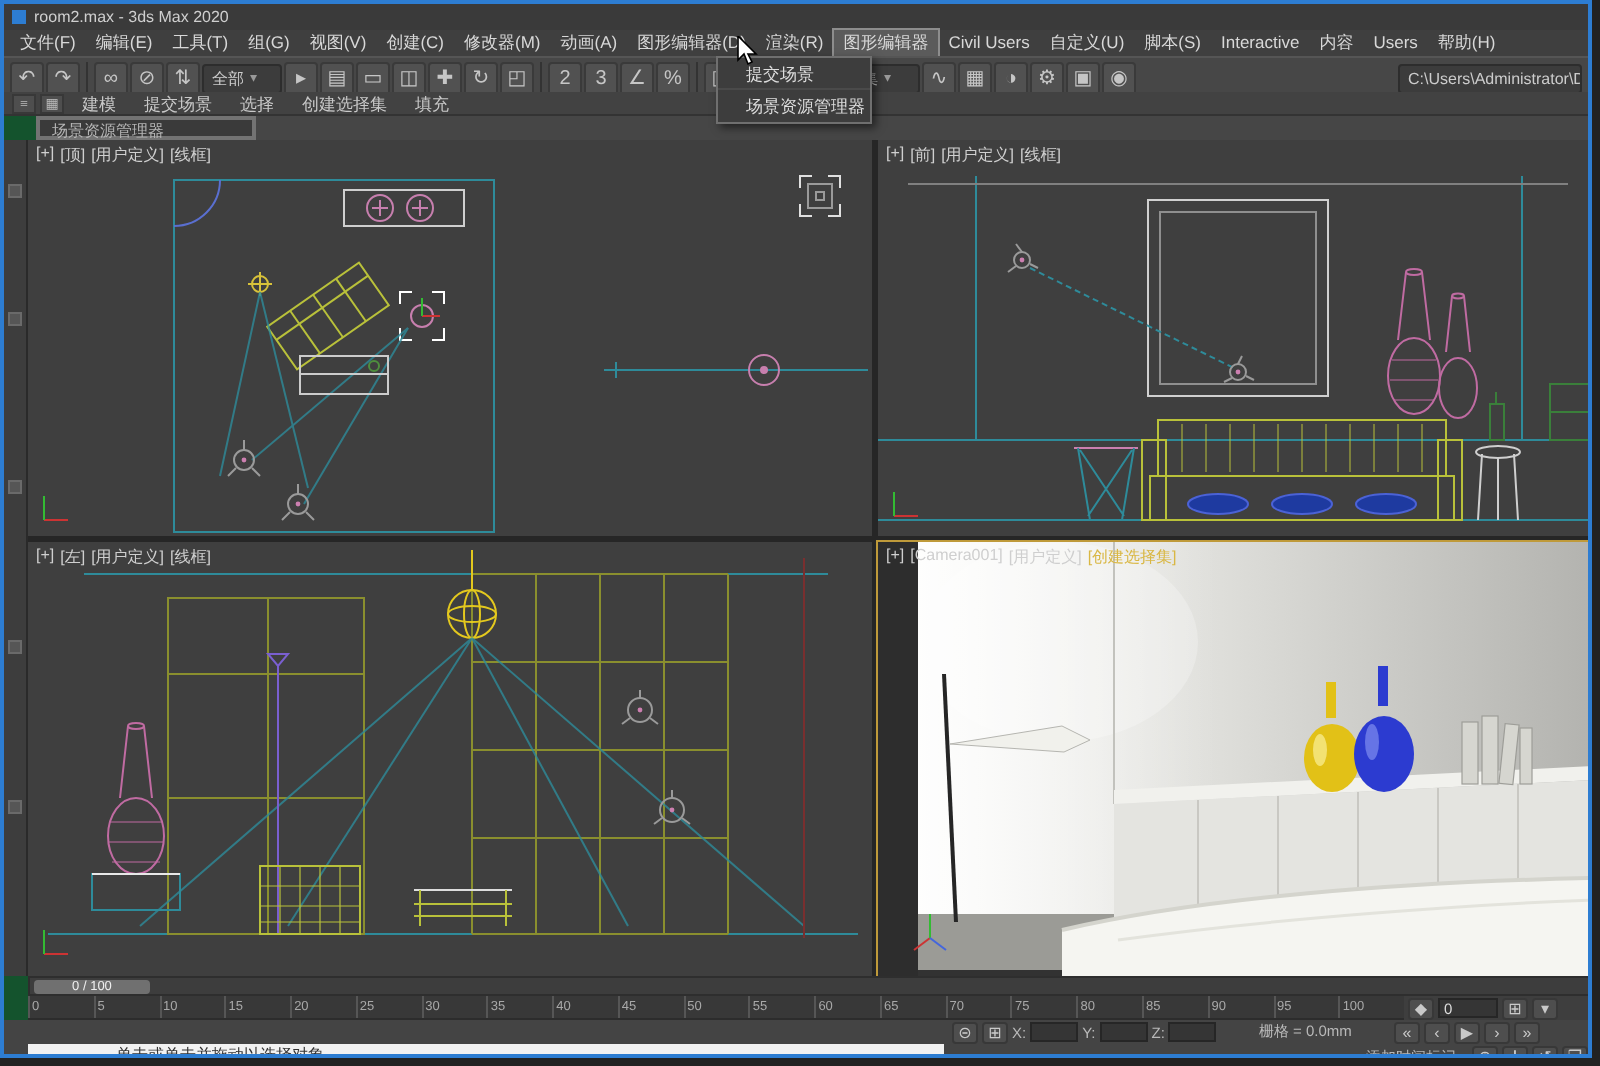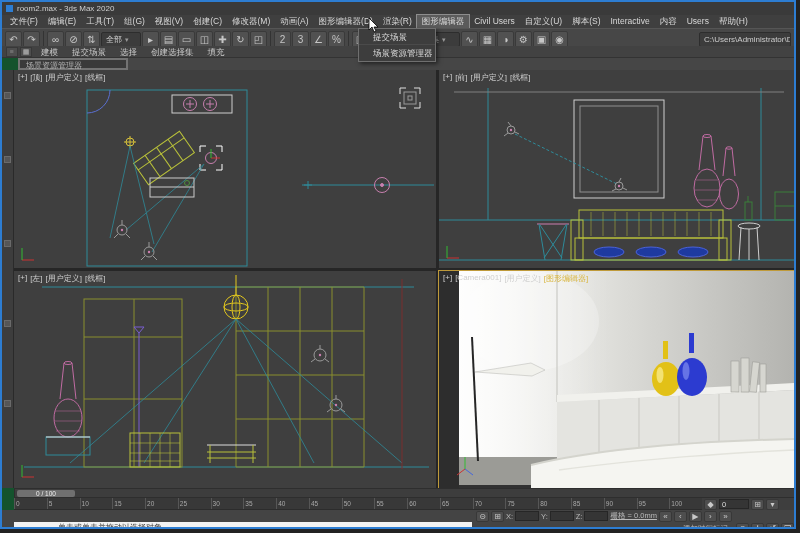--- a/index.html
+++ b/index.html
@@ -57,21 +57,21 @@
   
   .statusbg{left:0;top:508px;width:100%;height:25px;background:#444;}
   .prompt1{left:12px;top:524px;width:458px;height:12px;background:#ecd7e3;color:#333;font-size:8px;line-height:12px;padding-left:44px;}
   .prompt2{left:12px;top:520px;width:458px;height:13px;background:#f2f2f2;color:#333;font-size:8px;line-height:12px;padding-left:44px;}
   .brrow1{left:474px;top:508px;width:320px;height:12px;display:flex;align-items:center;gap:2px;}
   .brrow2{left:474px;top:520px;width:320px;height:13px;display:flex;align-items:center;gap:2px;justify-content:flex-end;padding-right:2px;}
   .sb{width:13px;height:11px;background:#4e4e4e;border:1px solid #383838;color:#c9c9c9;font-size:8px;line-height:9px;text-align:center;
       border-radius:2px;flex:0 0 auto;}
   .fieldlbl{color:#b9b9b9;font-size:7.5px;flex:0 0 auto;}
   .numfield{width:24px;height:10px;background:#353535;border:1px solid #262626;color:#ddd;font-size:7.5px;padding:0 2px;flex:0 0 auto;}
-  .gridlbl{color:#b9b9b9;font-size:7.5px;white-space:nowrap;flex:0 0 auto;margin:0 0;text-decoration:underline;}
+  .gridlbl{color:#b9b9b9;font-size:7.5px;white-space:nowrap;flex:0 0 auto;margin:0 19px;}
   .timetag{color:#b9b9b9;font-size:7.5px;white-space:nowrap;margin-right:6px;}
   
   .ddmenu{left:356px;top:26px;width:78px;background:#3d3d3d;border:1px solid #6f6f6f;z-index:50;box-shadow:2px 2px 4px rgba(0,0,0,.5);}
   .dd-item{height:16px;line-height:16px;font-size:8.5px;color:#ddd;padding-left:14px;border-bottom:1px solid #4a4a4a;white-space:nowrap;}
   .dd-item:last-child{border-bottom:none;}
   .cursor{left:366px;top:16px;z-index:60;}
 </style>
 </head>
 <body>
 
@@ -387,21 +387,21 @@
         <line x1="8" y1="206" x2="8" y2="194" stroke="#33bb33"></line>
       </g>
     </svg>
   </div>
 
   <div class="vp" id="vp-br">
     <div class="vplabel">
       <span class="vl">[+]</span>
       <span class="vl">[Camera001]</span>
       <span class="vl">[用户定义]</span>
-      <span class="vl vl-cam">[图形编辑器]</span>
+      <span class="vl vl-cam">[创建选择集]</span>
     </div>
     <svg width="357" height="217" viewBox="0 0 357 217">
       <defs>
         <linearGradient id="wallg" x1="0" y1="0" x2="1" y2="0">
           <stop offset="0" stop-color="#f7f7f4"></stop>
             <stop offset="0.45" stop-color="#dededa"></stop>
             <stop offset="1" stop-color="#b3b3af"></stop>
         </linearGradient>
         <linearGradient id="lightg" x1="0" y1="0" x2="1" y2="0">
           <stop offset="0" stop-color="#ffffff"></stop>

